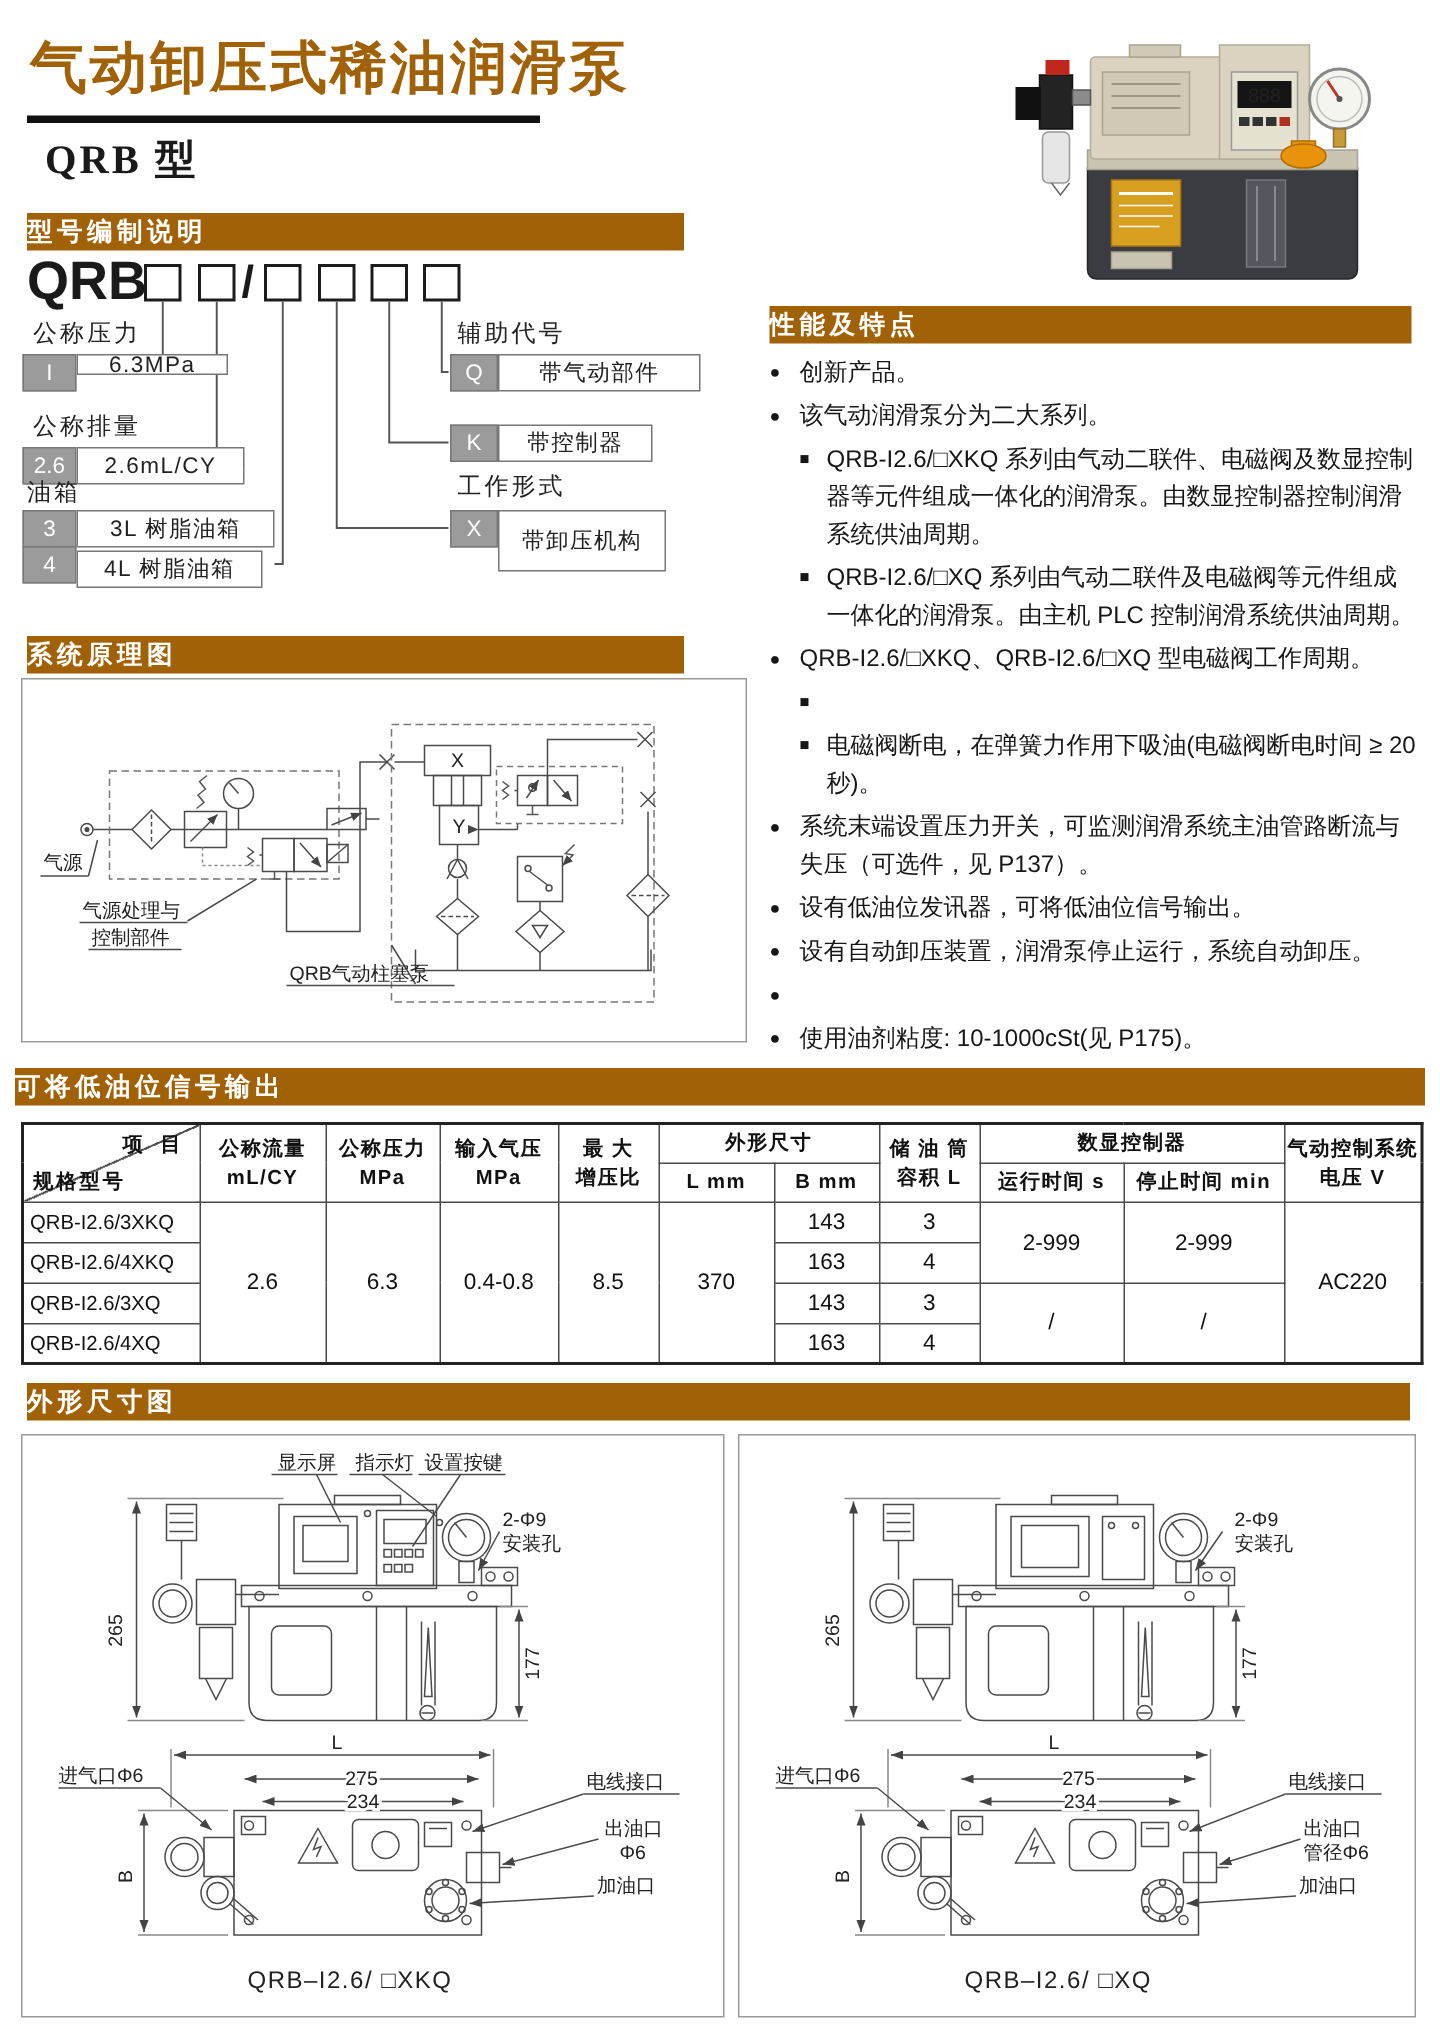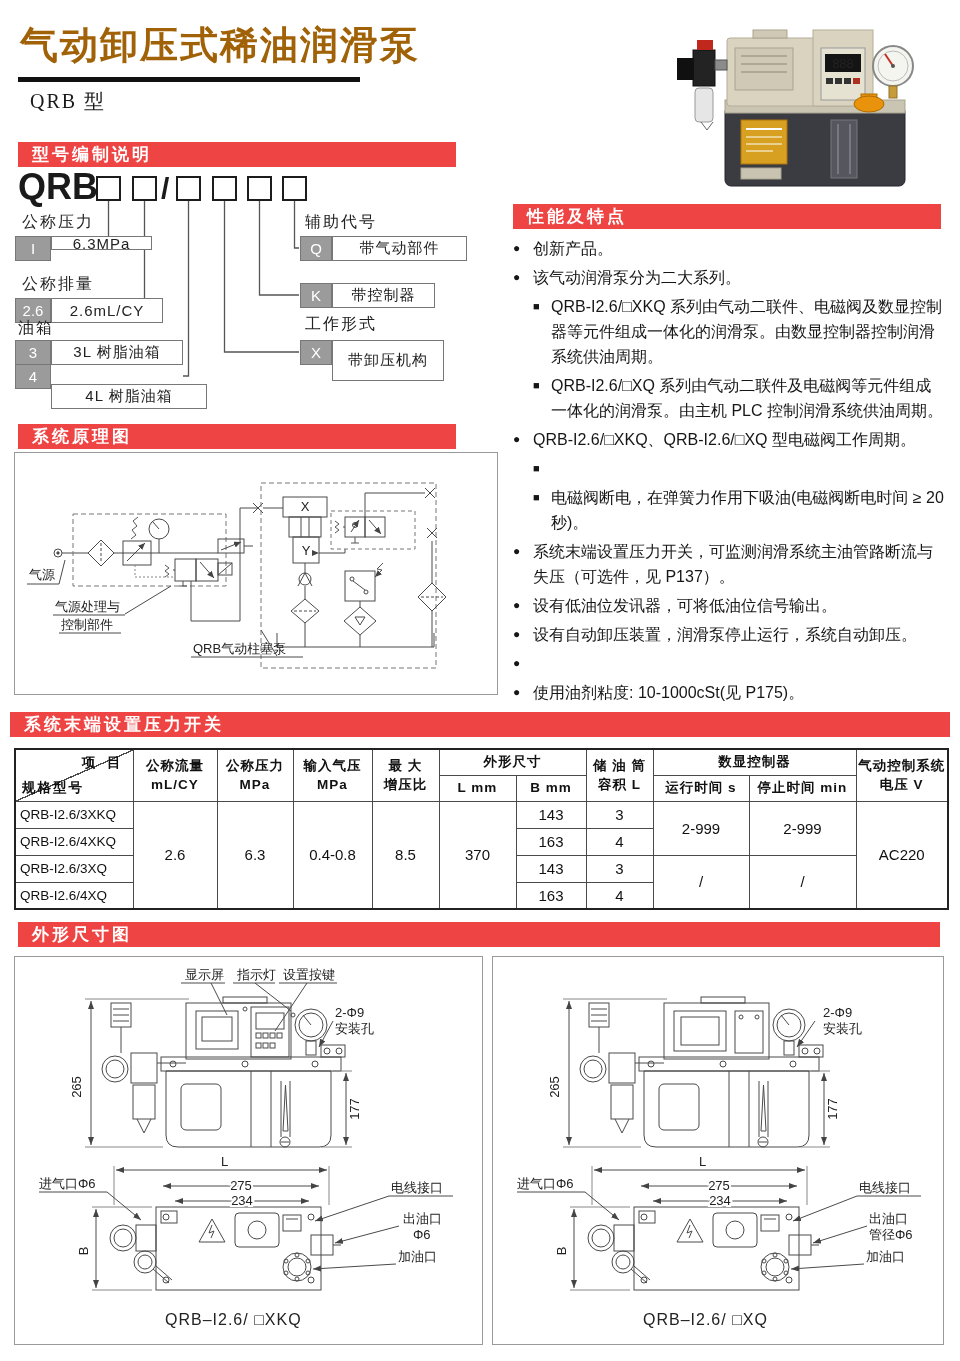--- a/index.html
+++ b/index.html
@@ -1,23 +1,23 @@
 <!DOCTYPE html>
 <html lang="zh"><head>
 <meta charset="utf-8">
 <style>
   html,body{margin:0;padding:0}
   body{width:960px;height:1361px;position:relative;background:#fff;
        font-family:"Liberation Sans","DejaVu Sans",sans-serif;color:#1a1a1a;overflow:hidden}
   .abs{position:absolute}
-  .bar{position:absolute;background:#ef4444;color:#fff;font-size:17px;font-weight:bold;
-       line-height:25px;height:25px;padding-left:14px;letter-spacing:3px;box-sizing:border-box}
+  .bar{position:absolute;background:#a16207;color:#fff;font-size:17px;font-weight:bold;
+       line-height:25px;height:25px;letter-spacing:3px;box-sizing:border-box}
   .title{position:absolute;left:20px;top:20px;font-size:38px;font-weight:900;letter-spacing:2px;color:#a16207}
   .title-rule{position:absolute;left:18px;top:77px;width:342px;height:5px;background:#111}
-  .subtitle{position:absolute;left:30px;top:88px;font-size:20px;font-weight:normal;
+  .subtitle{position:absolute;left:30px;top:88px;font-size:27px;font-weight:bold;
             font-family:"Liberation Serif","DejaVu Serif",serif;letter-spacing:2px}
   
   .code-box{position:absolute;width:25px;height:25px;box-sizing:border-box;border:2px solid #1c1c1c;background:#fff}
   .slash{position:absolute;font-size:30px;font-weight:bold}
   .prefix{position:absolute;left:18px;top:166px;font-size:36px;font-weight:bold}
   .g-label{position:absolute;font-size:16px;letter-spacing:2px;color:#222}
   .g-code{position:absolute;background:#9b9b9b;color:#fff;display:flex;align-items:center;justify-content:center;
           font-size:15px;box-sizing:border-box;border:1px solid #777}
   .g-val{position:absolute;background:#fff;border:1px solid #777;display:flex;align-items:center;justify-content:center;
          font-size:15px;letter-spacing:1px;box-sizing:border-box;color:#222}
@@ -131,21 +131,21 @@
 <div class="g-val" style="left:51px;top:236px;width:101px;height:14px">6.3MPa</div>
 
 <div class="g-label" style="left:22px;top:274px">公称排量</div>
 <div class="g-code" style="left:15px;top:298px;width:36px;height:25px">2.6</div>
 <div class="g-val" style="left:51px;top:298px;width:112px;height:25px">2.6mL/CY</div>
 
 <div class="g-label" style="left:18px;top:318px">油箱</div>
 <div class="g-code" style="left:15px;top:340px;width:36px;height:25px">3</div>
 <div class="g-val" style="left:51px;top:340px;width:132px;height:25px">3L 树脂油箱</div>
 <div class="g-code" style="left:15px;top:364px;width:36px;height:25px">4</div>
-<div class="g-val" style="left:51px;top:384px;width:156px;height:25px">4L 树脂油箱</div>
+<div class="g-val" style="left:51px;top:367px;width:124px;height:25px">4L 树脂油箱</div>
 
 <div class="g-label" style="left:305px;top:212px">辅助代号</div>
 <div class="g-code" style="left:300px;top:236px;width:32px;height:25px">Q</div>
 <div class="g-val" style="left:332px;top:236px;width:135px;height:25px">带气动部件</div>
 
 <div class="g-code" style="left:300px;top:283px;width:32px;height:25px">K</div>
 <div class="g-val" style="left:332px;top:283px;width:103px;height:25px">带控制器</div>
 
 <div class="g-label" style="left:305px;top:314px">工作形式</div>
 <div class="g-code" style="left:300px;top:340px;width:32px;height:25px">X</div>
@@ -307,21 +307,21 @@
   </g>
   <text x="14" y="126">气源</text>
   <text x="290" y="58" text-anchor="middle">X</text>
   <text x="291" y="102" text-anchor="middle">Y</text>
   <text x="40" y="158">气源处理与</text>
   <text x="46" y="176">控制部件</text>
   <text x="178" y="200">QRB气动柱塞泵</text>
 </svg>
 </div>
 
-<div class="bar" style="left:10px;top:712px;width:940px">系统末端设置压力开关</div>
+<div class="bar" style="left:10px;top:712px;width:940px">可将低油位信号输出</div>
 <table class="specs">
   <colgroup>
     <col style="width:118px">
       <col style="width:84px">
       <col style="width:76px">
       <col style="width:79px">
     <col style="width:67px">
       <col style="width:77px">
       <col style="width:70px">
       <col style="width:67px">

